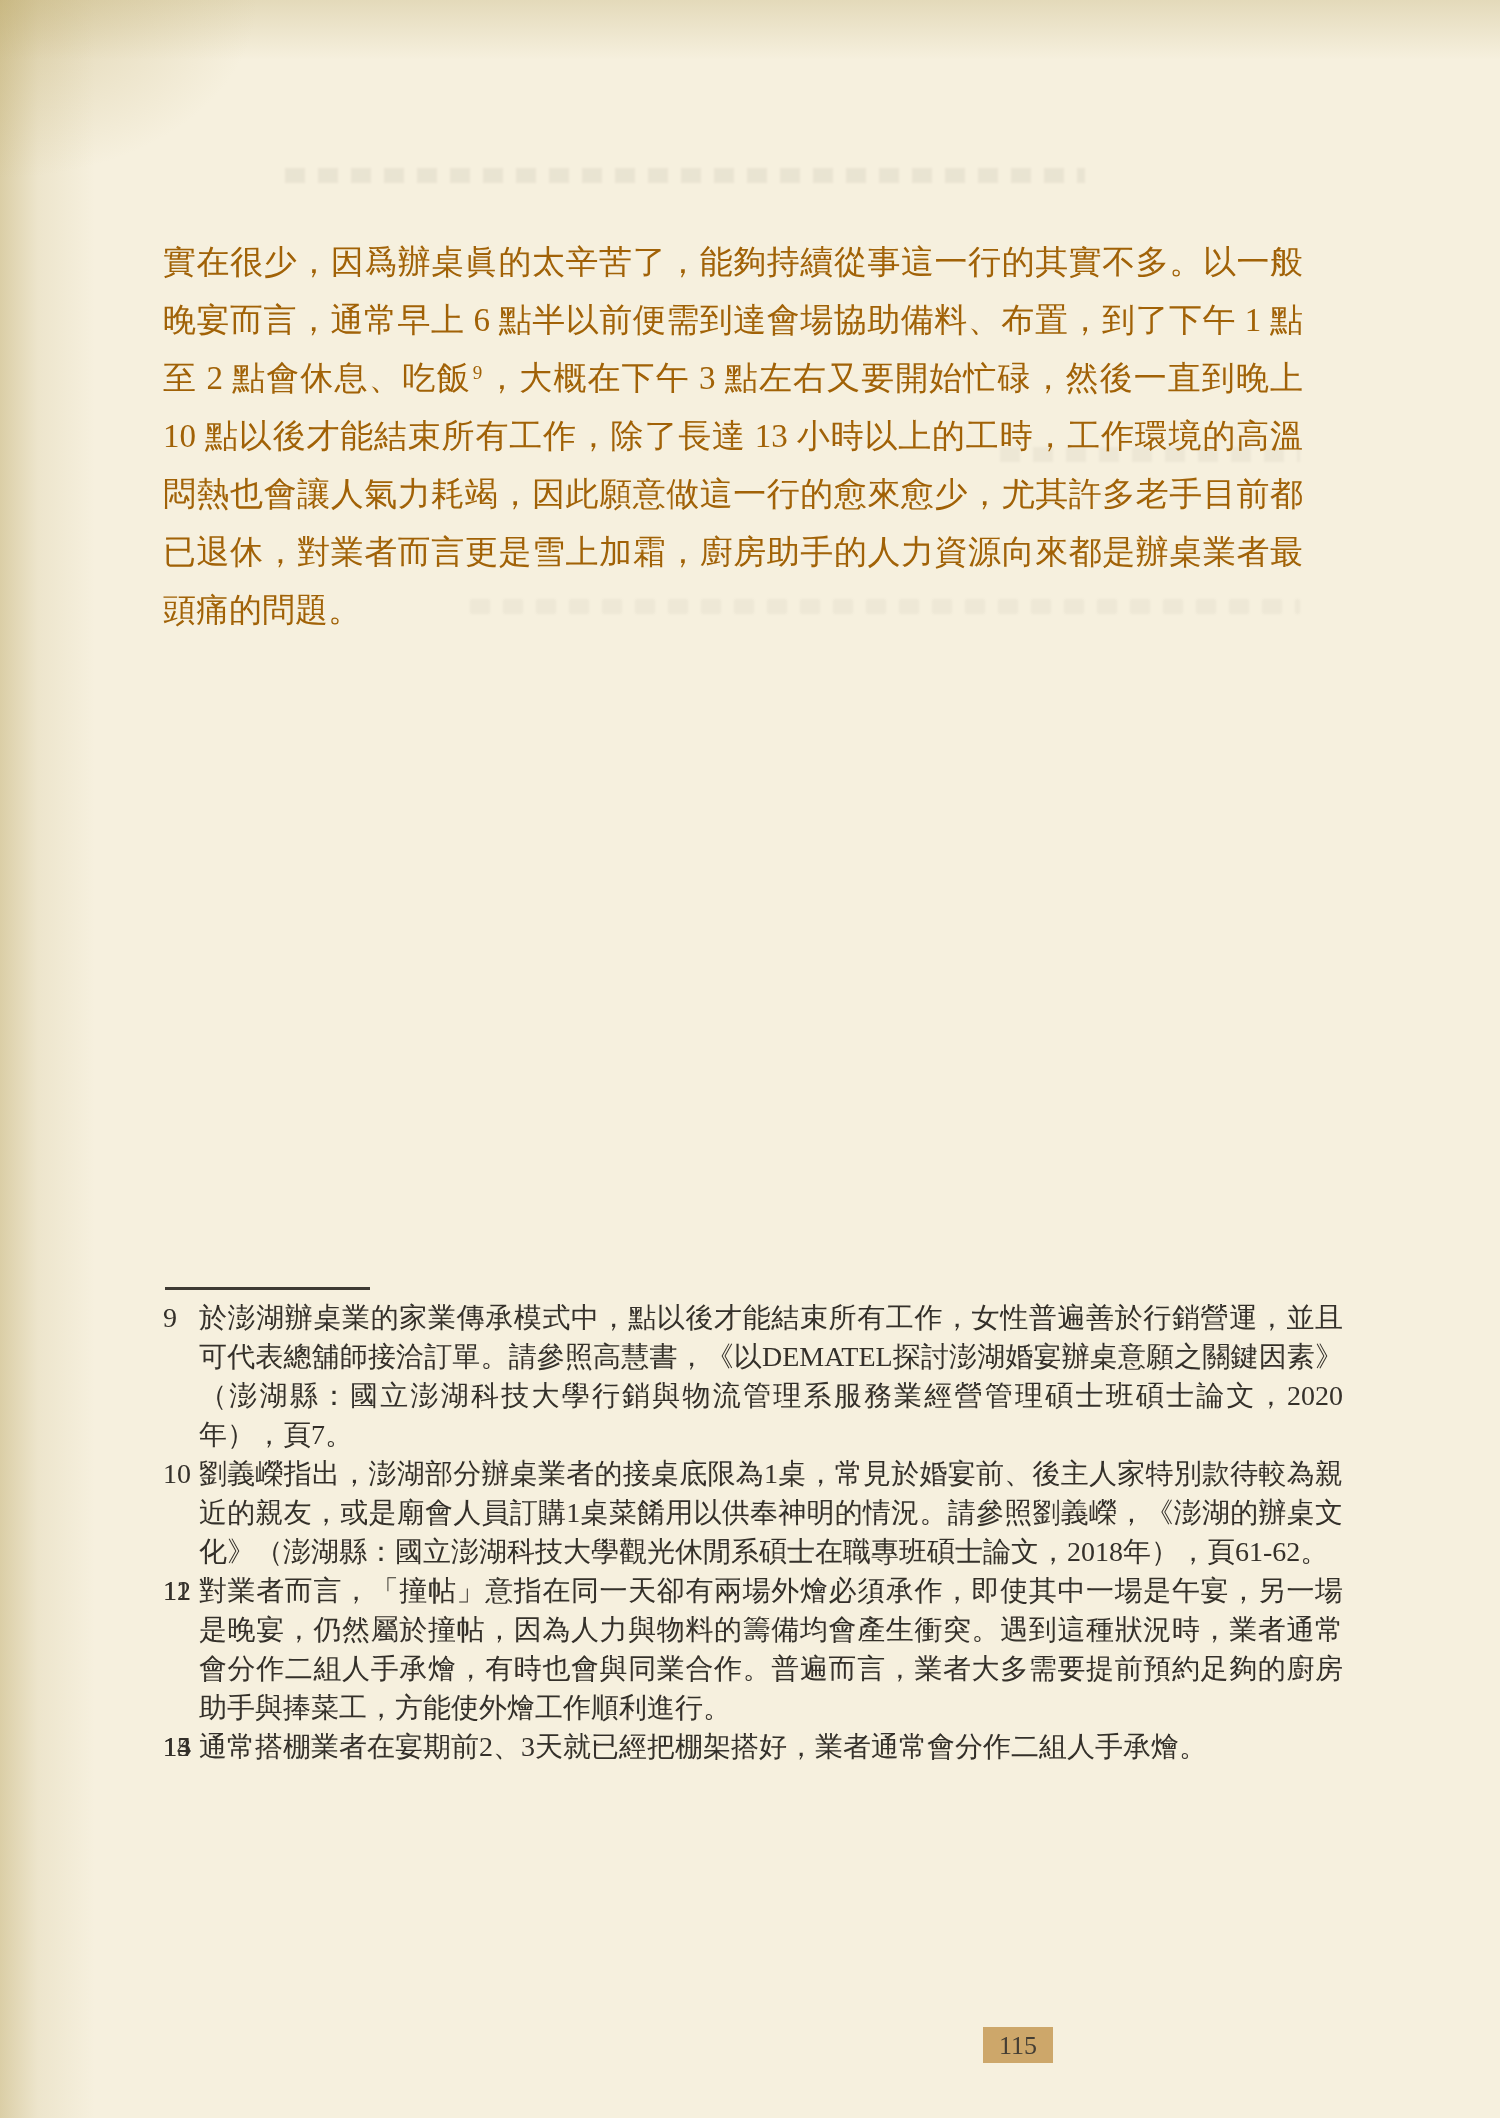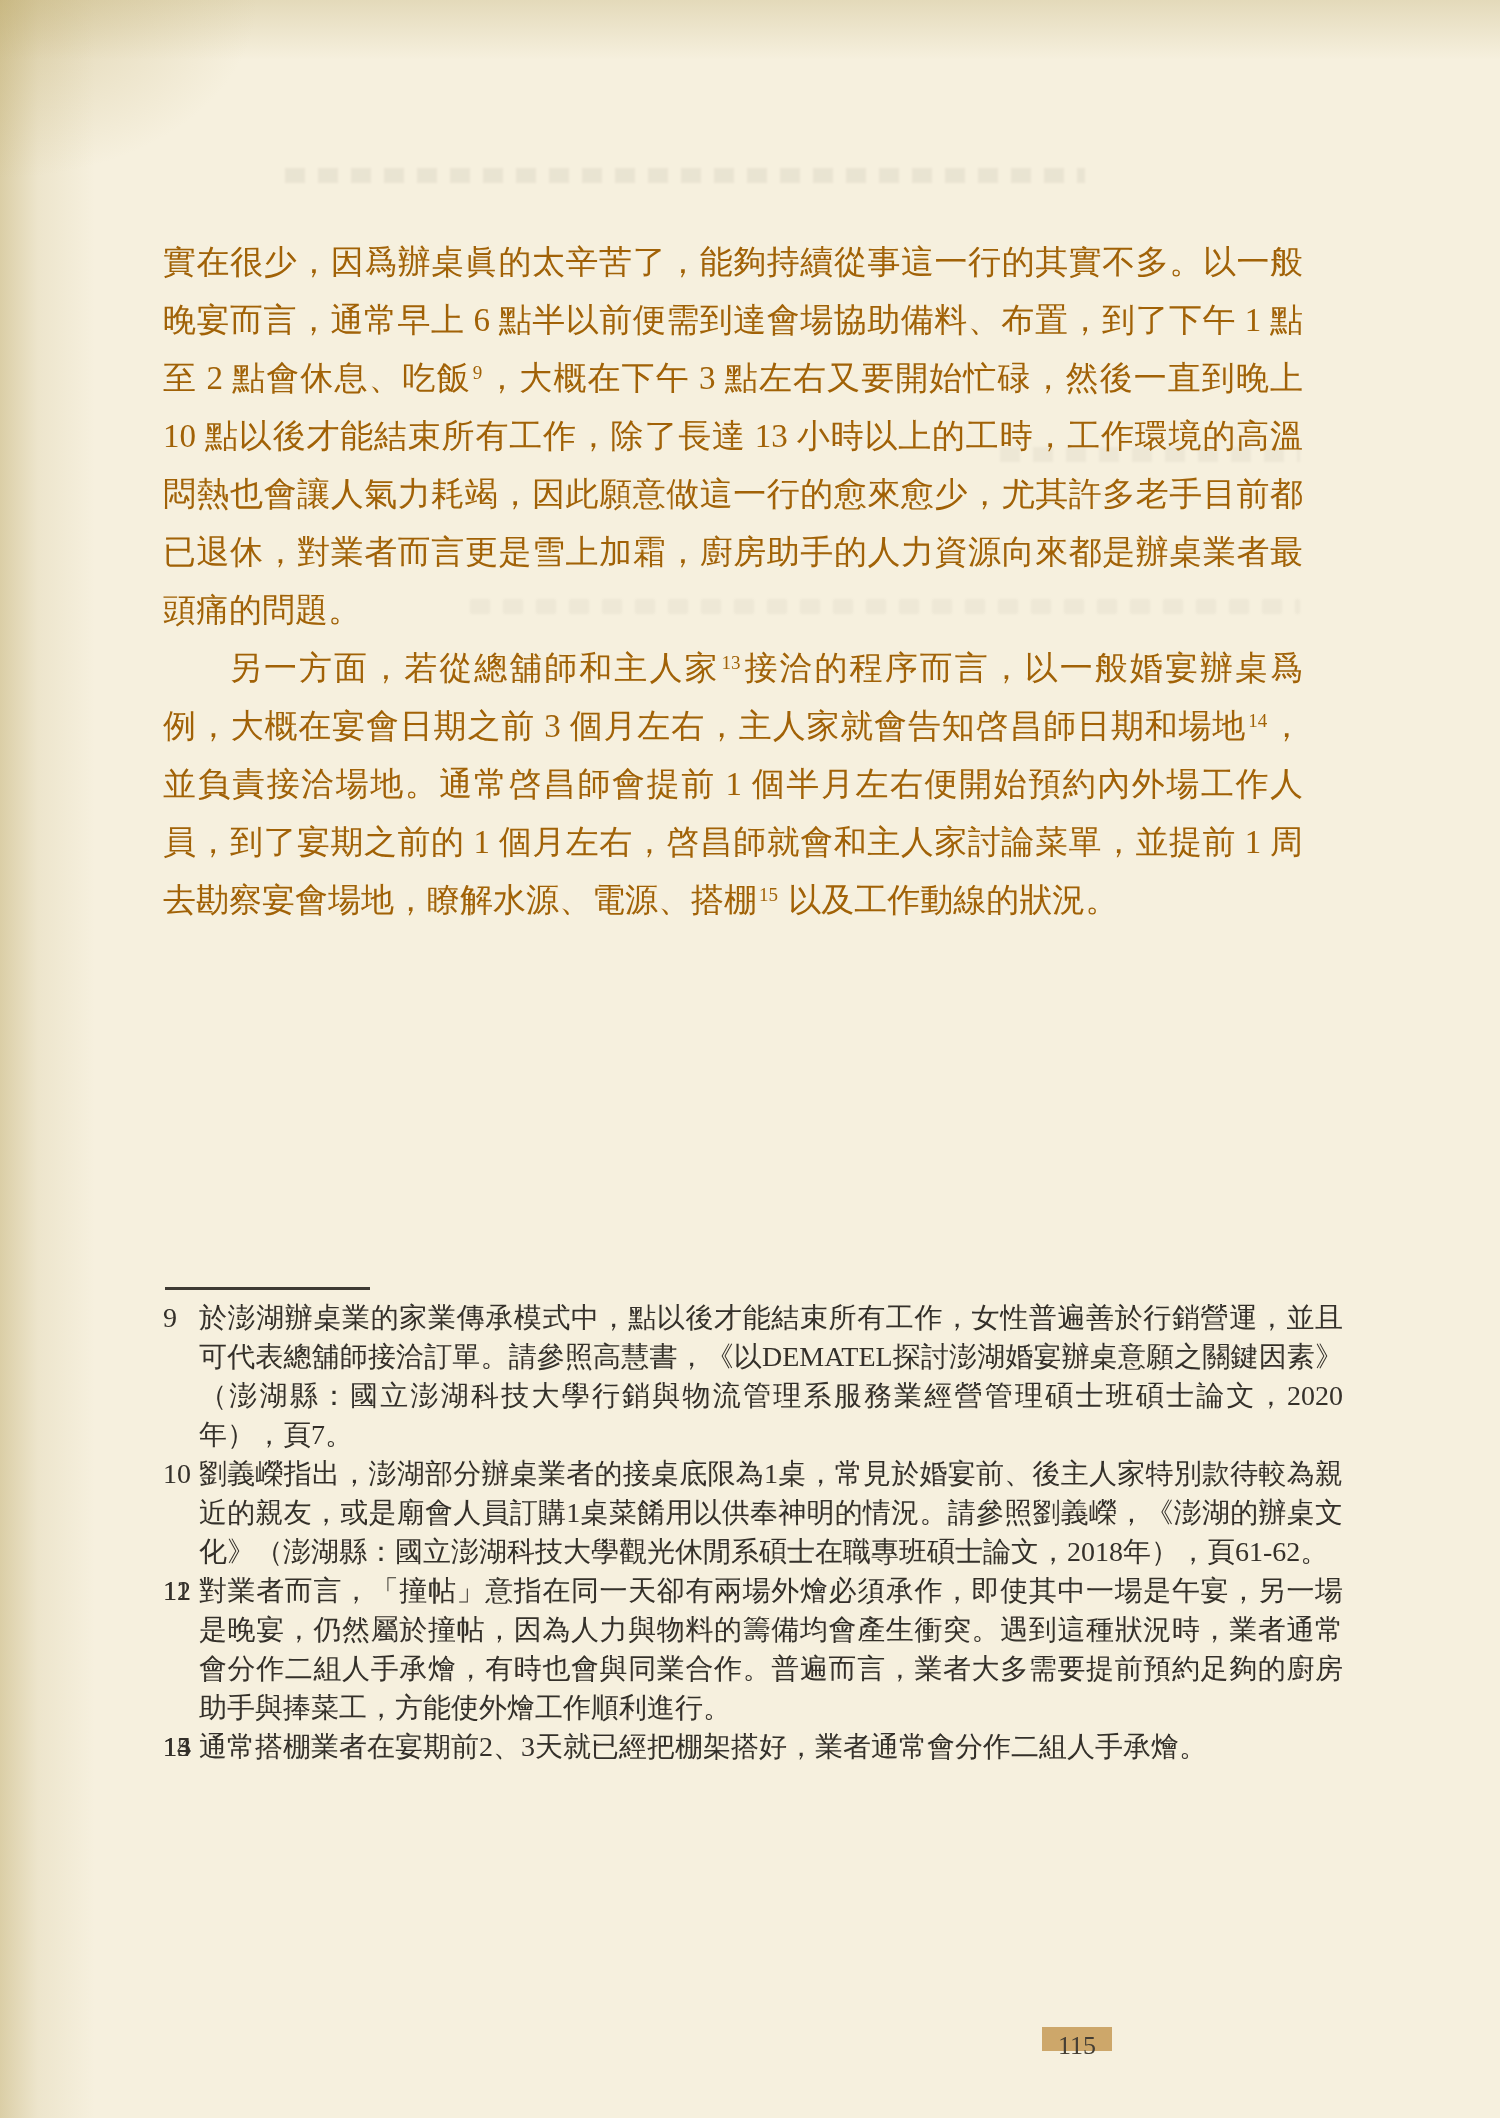--- a/index.html
+++ b/index.html
@@ -59,42 +59,41 @@
   .footnotes {
     position: absolute; left: 163px; top: 1298px; width: 1180px;
     font-size: 28px; line-height: 39px; color: #34302a;
     text-align: justify;
   }
   .footnote { position: relative; padding-left: 36px; margin: 0; }
   .fn-num { position: absolute; left: 0; top: 0; width: 34px; }
 
   
   .page-num-badge {
-    position: absolute; left: 1042px; top: 2027px;
-    width: 70px; height: 24px;
+    position: absolute; left: 983px; top: 2027px;
+    width: 70px; height: 36px;
     background: #cda76a;
     color: #443e34; font-size: 26px; line-height: 37px;
     text-align: center;
   }
 </style>
 </head>
 <body>
 
 <div class="page">
   <div class="edge-left"></div>
   <div class="edge-top"></div>
   <div class="corner-tl"></div>
 
   <div class="ghost ghost-1"></div>
   <div class="ghost ghost-2"></div>
   <div class="ghost ghost-3"></div>
 
   <div class="main-text" id="main-text">
       <p>實在很少，因爲辦桌眞的太辛苦了，能夠持續從事這一行的其實不多。以一般晚宴而言，通常早上 6 點半以前便需到達會場協助備料、布置，到了下午 1 點至 2 點會休息、吃飯<sup class="fn-ref">9</sup>，大概在下午 3 點左右又要開始忙碌，然後一直到晚上 10 點以後才能結束所有工作，除了長達 13 小時以上的工時，工作環境的高溫悶熱也會讓人氣力耗竭，因此願意做這一行的愈來愈少，尤其許多老手目前都已退休，對業者而言更是雪上加霜，廚房助手的人力資源向來都是辦桌業者最頭痛的問題。</p>
-      <p class="indent">另一方面，若從總舖師和主人家<sup class="fn-ref">13</sup>接洽的程序而言，以一般婚宴辦桌爲例，大概在宴會日期之前 3 個月左右，主人家就會告知啓昌師日期和場地<sup class="fn-ref">14</sup>，並負責接洽場地。通常啓昌師會提前 1 個半月左右便開始預約內外場工作人員，到了宴期之前的 1 個月左右，啓昌師就會和主人家討論菜單，並提前 1 周去勘察宴會場地，瞭解水源、電源、搭棚<sup class="fn-ref">15</sup> 以及工作動線的狀況。</p>
     </div>
 
   <div class="fn-rule"></div>
 
   <div class="footnotes" id="footnotes">
       <div class="footnote"><span class="fn-num">9</span><span>於澎湖辦桌業的家業傳承模式中，點以後才能結束所有工作，女性普遍善於行銷營運，並且可代表總舖師接洽訂單。請參照高慧書，《以DEMATEL探討澎湖婚宴辦桌意願之關鍵因素》（澎湖縣：國立澎湖科技大學行銷與物流管理系服務業經營管理碩士班碩士論文，2020年），頁7。</span></div>
       <div class="footnote"><span class="fn-num">10</span><span>劉義嶸指出，澎湖部分辦桌業者的接桌底限為1桌，常見於婚宴前、後主人家特別款待較為親近的親友，或是廟會人員訂購1桌菜餚用以供奉神明的情況。請參照劉義嶸，《澎湖的辦桌文化》（澎湖縣：國立澎湖科技大學觀光休閒系碩士在職專班碩士論文，2018年），頁61-62。</span></div>
       <div class="footnote"><span class="fn-num">11</span></div>
       <div class="footnote"><span class="fn-num">12</span><span>對業者而言，「撞帖」意指在同一天卻有兩場外燴必須承作，即使其中一場是午宴，另一場是晚宴，仍然屬於撞帖，因為人力與物料的籌備均會產生衝突。遇到這種狀況時，業者通常會分作二組人手承燴，有時也會與同業合作。普遍而言，業者大多需要提前預約足夠的廚房助手與捧菜工，方能使外燴工作順利進行。</span></div>
       <div class="footnote"><span class="fn-num">13</span></div>

